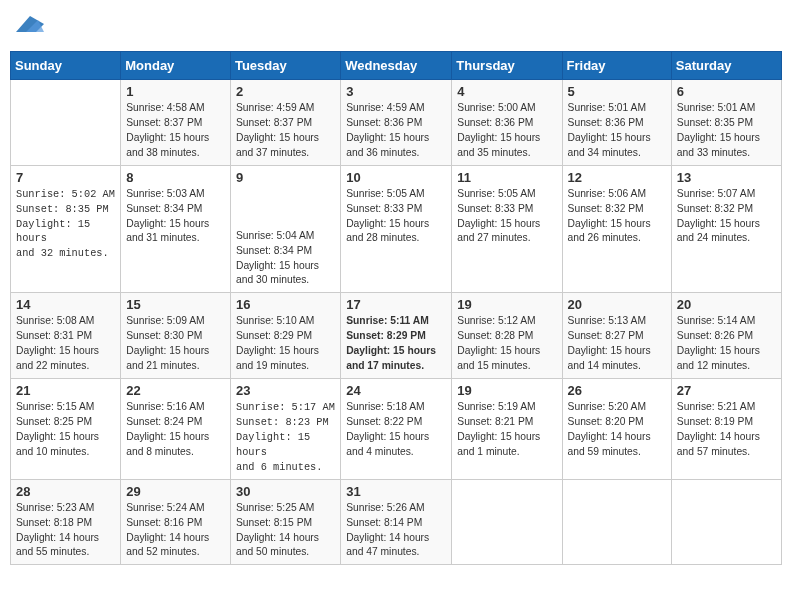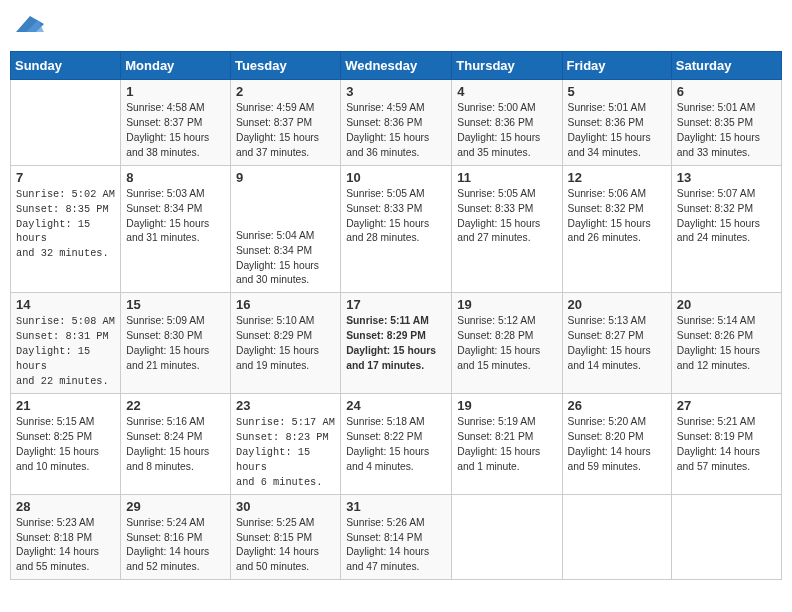--- a/index.html
+++ b/index.html
@@ -218,21 +218,21 @@
           <span class="day-number">13</span>
           <div class="day-info" style="white-space: pre-line;">Sunrise: 5:07 AM
 Sunset: 8:32 PM
 Daylight: 15 hours
 and 24 minutes.</div>
         </td>
       </tr>
       <tr>
         <td>
           <span class="day-number">14</span>
-          <div class="day-info" style="white-space: pre-line; font-family: Liberation Mono, monospace;">Sunrise: 5:08 AM
+          <div class="day-info" style="white-space: pre-line;">Sunrise: 5:08 AM
 Sunset: 8:31 PM
 Daylight: 15 hours
 and 22 minutes.</div>
         </td>
         <td>
           <span class="day-number">15</span>
           <div class="day-info" style="white-space: pre-line;">Sunrise: 5:09 AM
 Sunset: 8:30 PM
 Daylight: 15 hours
 and 21 minutes.</div>

